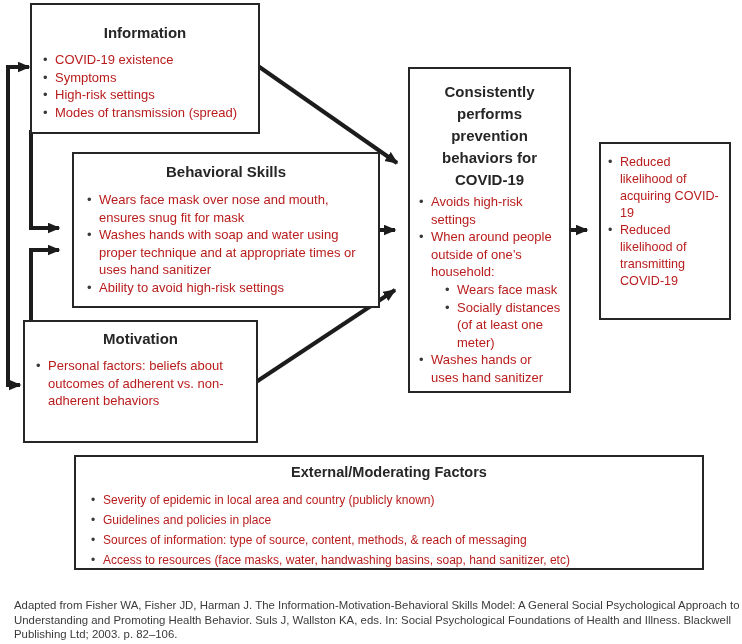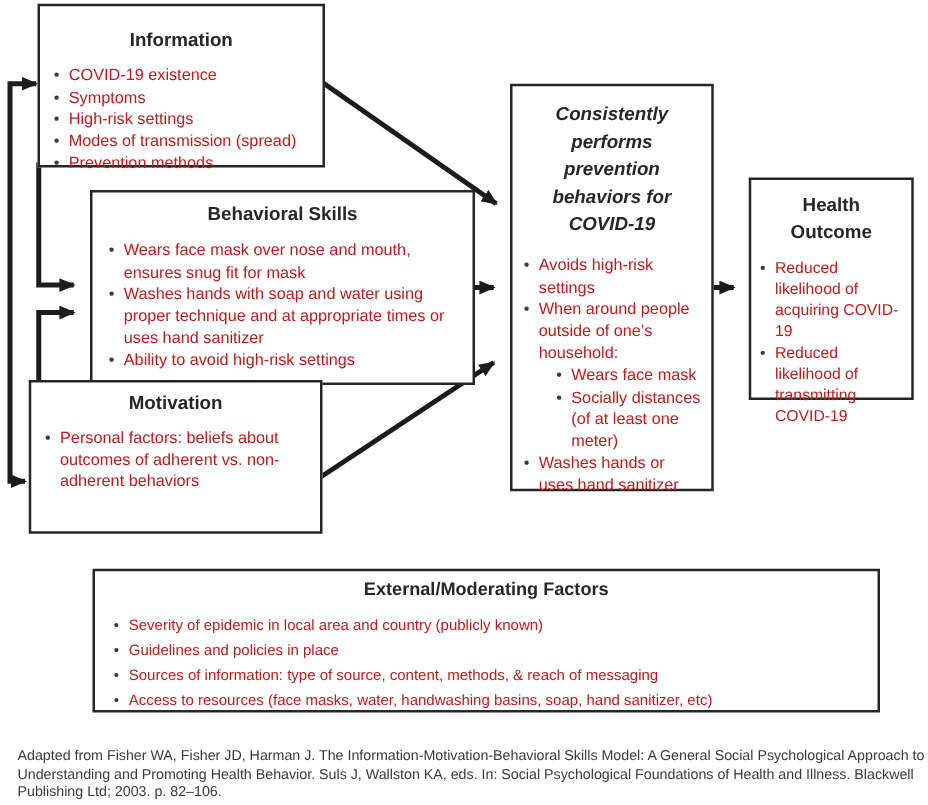--- a/index.html
+++ b/index.html
@@ -29,25 +29,25 @@
   ul.bullets ul{list-style:none;margin:0 0 0 13px;padding:0;}
   ul.bullets ul li{padding-left:13px;}
 
   
   #box-information{left:30px;top:3px;width:230px;height:131px;padding:18px 10px;}
   #box-information .box-title{margin-bottom:9px;}
 
   #box-skills{left:72px;top:152px;width:308px;height:156px;padding:8px 12px;}
   #box-skills .box-title{margin-bottom:10px;}
 
-  #box-motivation{left:23px;top:304px;width:235px;height:123px;padding:7px 10px;}
+  #box-motivation{left:23px;top:320px;width:235px;height:123px;padding:7px 10px;}
   #box-motivation .box-title{margin-bottom:9px;}
 
   #box-behavior{left:408px;top:67px;width:163px;height:326px;padding:12px 8px;}
-  #box-behavior .box-title{font-size:15px;line-height:22px;margin-bottom:12px;font-style:italic;}
+  #box-behavior .box-title{font-size:15px;line-height:22px;margin-bottom:2px;}
 
   #box-outcome{left:599px;top:142px;width:132px;height:178px;padding:10px 6px;}
   #box-outcome .box-title{line-height:21px;margin-bottom:10px;}
   #box-outcome ul.bullets li{font-size:12.6px;line-height:17px;}
 
   #box-external{left:28px;top:455px;width:630px;height:115px;padding:6px 14px;margin-left:46px;}
   #box-external .box-title{font-size:14.5px;margin-bottom:8px;}
   #box-external ul.bullets li{font-size:12px;line-height:20px;}
 
   #caption{
@@ -75,21 +75,20 @@
     <path d="M 569 230 L 587 230" fill="none" stroke="#1c1c1c" stroke-width="4" marker-end="url(#ah)"></path>
   </svg>
 
   <div class="box" id="box-information">
     <div class="box-title">Information</div>
     <ul class="bullets">
       <li>COVID-19 existence</li>
       <li>Symptoms</li>
       <li>High-risk settings</li>
       <li>Modes of transmission (spread)</li>
-      <li>Prevention methods</li>
     </ul>
   </div>
 
   <div class="box" id="box-skills">
     <div class="box-title">Behavioral Skills</div>
     <ul class="bullets">
       <li>Wears face mask over nose and mouth, ensures snug fit for mask</li>
       <li>Washes hands with soap and water using proper technique and at appropriate times or uses hand sanitizer</li>
       <li>Ability to avoid high-risk settings</li>
     </ul>
@@ -111,21 +110,20 @@
         <ul>
           <li>Wears face mask</li>
           <li>Socially distances (of at least one meter)</li>
         </ul>
       </li>
       <li>Washes hands or uses hand sanitizer</li>
     </ul>
   </div>
 
   <div class="box" id="box-outcome">
-    <div class="box-title" style="width:84px;margin-left:auto;margin-right:auto;">Health Outcome</div>
     <ul class="bullets">
       <li>Reduced likelihood of acquiring COVID-19</li>
       <li>Reduced likelihood of transmitting COVID-19</li>
     </ul>
   </div>
 
   <div class="box" id="box-external">
     <div class="box-title">External/Moderating Factors</div>
     <ul class="bullets">
       <li>Severity of epidemic in local area and country (publicly known)</li>

